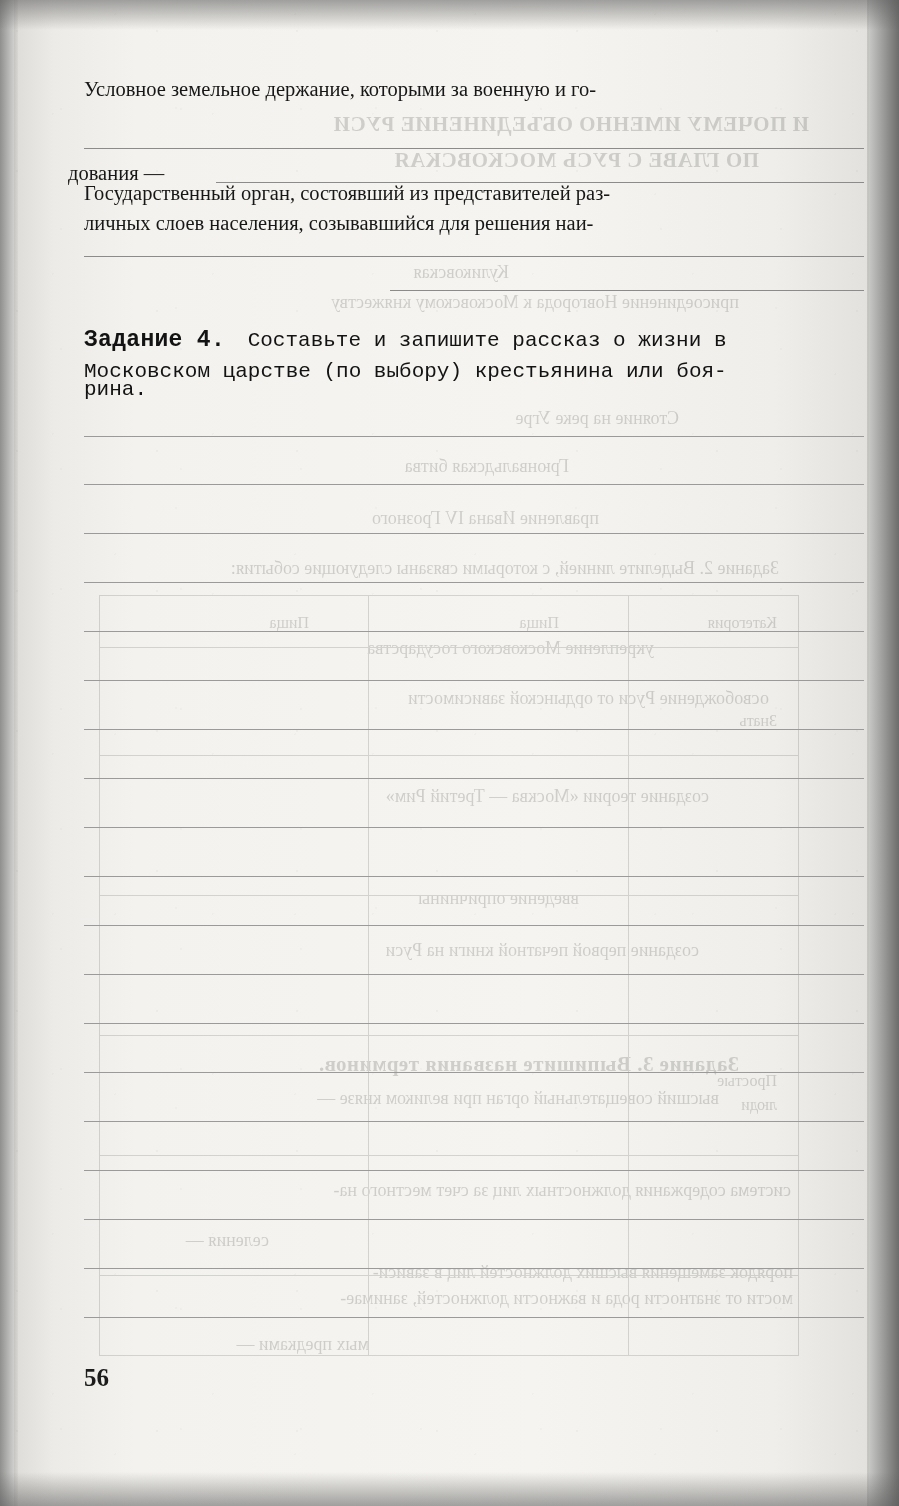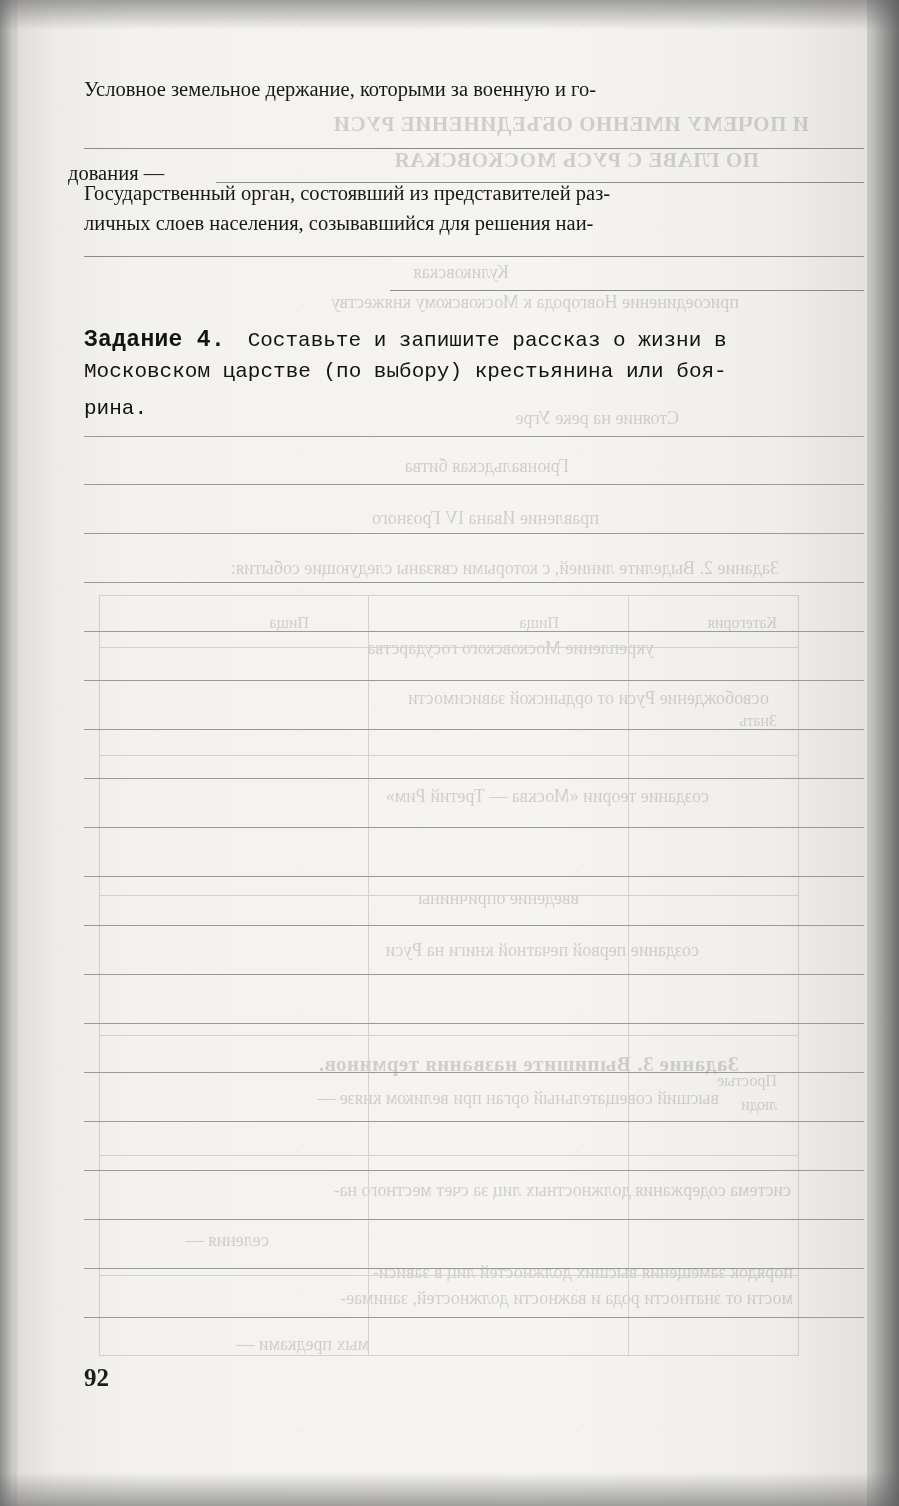--- a/index.html
+++ b/index.html
@@ -217,21 +217,21 @@
     <div class="para" style="left:84px; top:208px;">личных слоев населения, созывавшийся для решения наи-</div>
     <div class="para" style="left:84px; top:178px;">Государственный орган, состоявший из представителей раз-</div>
     <div class="ruleline" style="left:84px; top:256px; width:780px;"></div>
     <div class="ruleline" style="left:390px; top:290px; width:474px;"></div>
 
     <div class="taskline" style="left:84px; top:325px;">
       <span class="task-label">Задание 4.</span>
       <span style="margin-left:10px;">Составьте и запишите рассказ о жизни в</span>
     </div>
     <div class="taskline" style="left:84px; top:356px;">Московском царстве (по выбору) крестьянина или боя-</div>
-    <div class="taskline" style="left:84px; top:393px;">рина.</div>
+    <div class="taskline" style="left:84px; top:374px;">рина.</div>
 
     <div id="answer-lines">
       <div class="aline" style="left:84px; top:436px;  width:780px;"></div>
       <div class="aline" style="left:84px; top:484px;  width:780px;"></div>
       <div class="aline" style="left:84px; top:533px;  width:780px;"></div>
       <div class="aline" style="left:84px; top:582px;  width:780px;"></div>
       <div class="aline" style="left:84px; top:631px;  width:780px;"></div>
       <div class="aline" style="left:84px; top:680px;  width:780px;"></div>
       <div class="aline" style="left:84px; top:729px;  width:780px;"></div>
       <div class="aline" style="left:84px; top:778px;  width:780px;"></div>
@@ -241,21 +241,21 @@
       <div class="aline" style="left:84px; top:974px;  width:780px;"></div>
       <div class="aline" style="left:84px; top:1023px; width:780px;"></div>
       <div class="aline" style="left:84px; top:1072px; width:780px;"></div>
       <div class="aline" style="left:84px; top:1121px; width:780px;"></div>
       <div class="aline" style="left:84px; top:1170px; width:780px;"></div>
       <div class="aline" style="left:84px; top:1219px; width:780px;"></div>
       <div class="aline" style="left:84px; top:1268px; width:780px;"></div>
       <div class="aline" style="left:84px; top:1317px; width:780px;"></div>
     </div>
 
-    <div id="pagenum">92</div>
+    <div id="pagenum">56</div>
   </div>
 
   <div id="grain"></div>
   <div id="left-edge"></div>
   <div id="right-gutter"></div>
   <div id="top-edge"></div>
   <div id="bottom-edge"></div>
 </div>
 
 </body></html>

